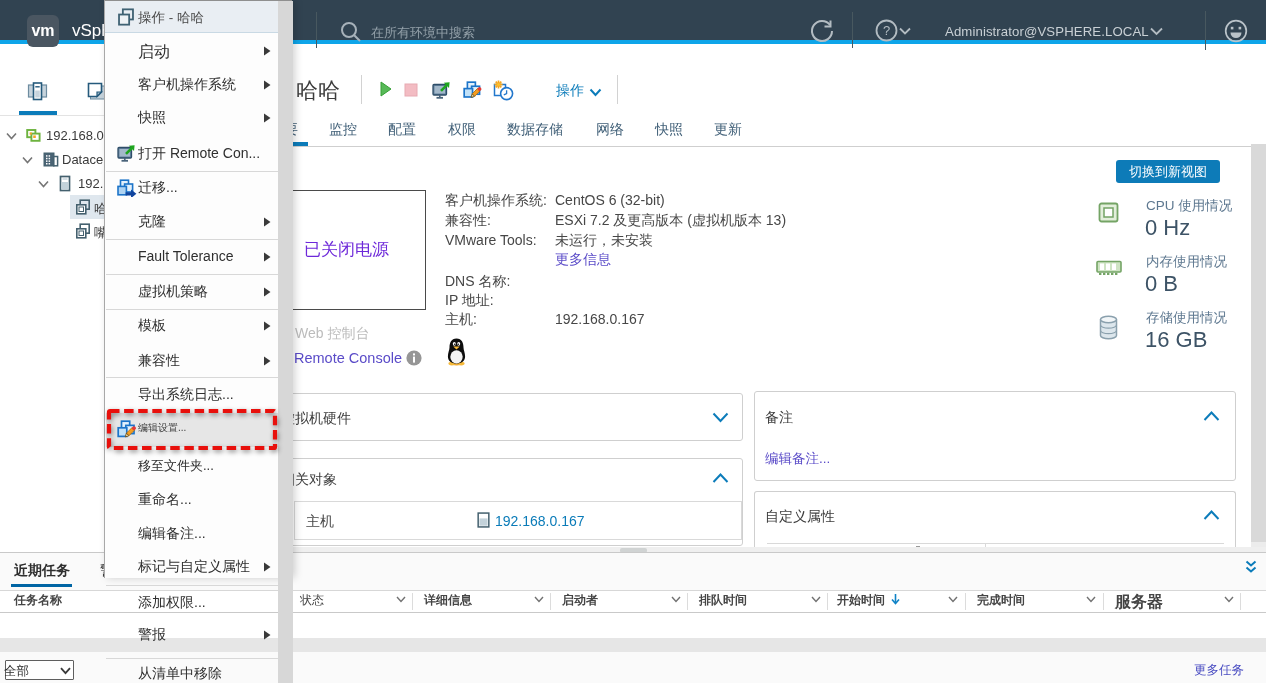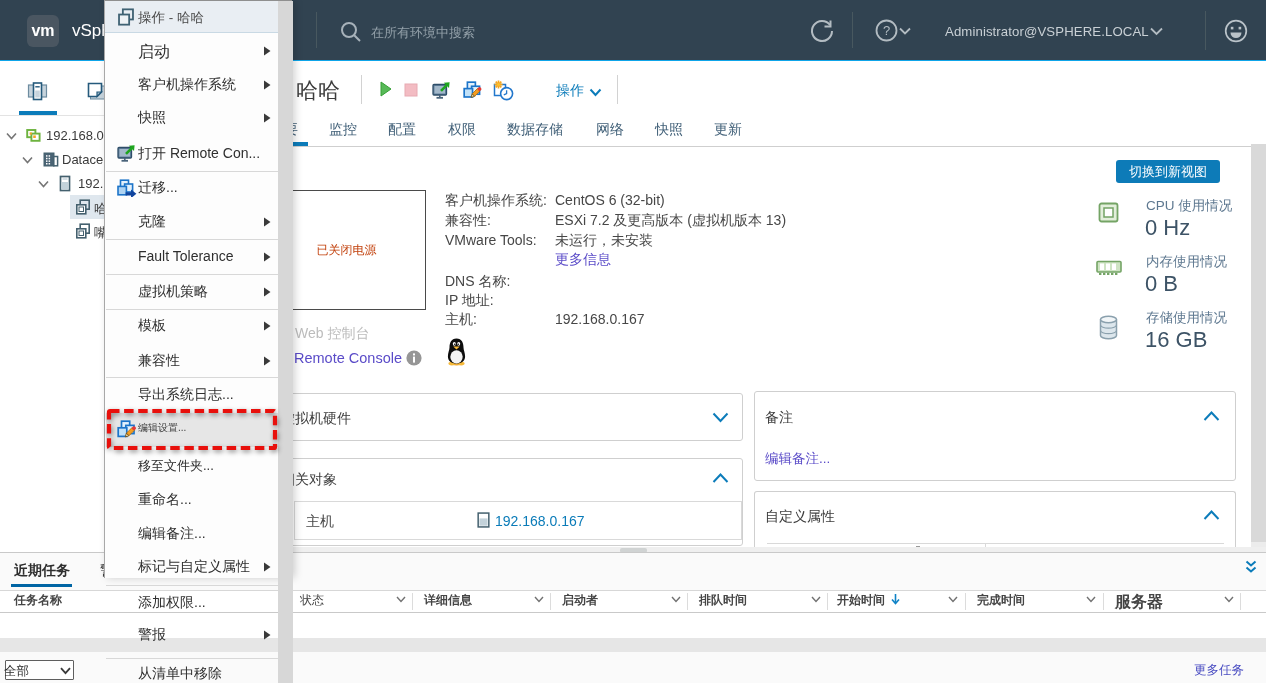--- a/index.html
+++ b/index.html
@@ -4,21 +4,21 @@
 <style>
 html,body{margin:0;padding:0}
 body{width:1266px;height:683px;position:relative;overflow:hidden;background:#fff;
  font-family:"Liberation Sans",sans-serif;-webkit-font-smoothing:antialiased}
 .a{position:absolute}
 svg{display:block}
 </style>
 </head>
 <body>
 
-<div class="a" style="left:0;top:0;width:1266px;height:61px;background:#314351;border-bottom:1px solid #0ea5e9;box-sizing:border-box">
+<div class="a" style="left:0;top:0;width:1266px;height:44px;background:#314351;border-bottom:4px solid #0ea5e9;box-sizing:border-box">
   <div class="a" style="left:27px;top:15px;width:32px;height:32px;background:#4a5661;border-radius:6px;color:#fff;font-size:16px;font-weight:bold;text-align:center;line-height:31px">vm</div>
   <div class="a" style="left:72px;top:21px;color:#fff;font-size:17px;white-space:nowrap">vSphere Client</div>
   <div class="a" style="left:316px;top:12px;width:1px;height:36px;background:#48585f"></div>
   <svg class="a" style="left:339px;top:20px" width="24" height="24" viewBox="0 0 24 24">
       <circle cx="10" cy="10" r="7" fill="none" stroke="#a7b2ba" stroke-width="2"></circle>
       <line x1="15.2" y1="15.2" x2="21" y2="21" stroke="#a7b2ba" stroke-width="2"></line>
     </svg>
   <div class="a" style="left:371px;top:24px;color:#93a0a9;font-size:13px">在所有环境中搜索</div>
   <svg class="a" style="left:809px;top:18px" width="26" height="26" viewBox="0 0 26 26">
       <path d="M21 7 A 10 10 0 1 0 23 13" fill="none" stroke="#b3bcc2" stroke-width="2"></path>
@@ -169,21 +169,21 @@
   <div class="a" style="left:64px;top:60px;font-size:14px;color:#416078">监控</div>
   <div class="a" style="left:123px;top:60px;font-size:14px;color:#416078">配置</div>
   <div class="a" style="left:183px;top:60px;font-size:14px;color:#416078">权限</div>
   <div class="a" style="left:242px;top:60px;font-size:14px;color:#416078">数据存储</div>
   <div class="a" style="left:331px;top:60px;font-size:14px;color:#416078">网络</div>
   <div class="a" style="left:390px;top:60px;font-size:14px;color:#416078">快照</div>
   <div class="a" style="left:449px;top:60px;font-size:14px;color:#416078">更新</div>
   <div class="a" style="left:1px;top:81px;width:42px;height:3.5px;background:#0c7cba"></div>
 
   <div class="a" style="left:2px;top:129px;width:159px;height:120px;border:1px solid #4a4a4a;box-sizing:border-box"></div>
-  <div class="a" style="left:2px;top:129px;width:159px;height:152px;line-height:120px;text-align:center;font-size:12px;color:#c2410c">已关闭电源</div>
+  <div class="a" style="left:2px;top:129px;width:159px;height:152px;line-height:120px;text-align:center;font-size:17px;color:#6d28d9">已关闭电源</div>
   <div class="a" style="left:30px;top:264px;font-size:14px;color:#bcbcbc">Web 控制台</div>
   <div class="a" style="left:29px;top:289px;font-size:14.5px;color:#5a4bc8">Remote Console</div>
   <svg class="a" style="left:141px;top:289px" width="16" height="16" viewBox="0 0 16 16">
       <circle cx="8" cy="8" r="7.6" fill="#969696"></circle>
       <rect x="7" y="6.6" width="2" height="6" fill="#fff"></rect>
       <rect x="7" y="3.4" width="2" height="2" fill="#fff"></rect>
     </svg>
   <svg class="a" style="left:179px;top:276px" width="25" height="29" viewBox="0 0 25 29">
       <ellipse cx="12.5" cy="26.3" rx="5.2" ry="2.2" fill="#f0a92d"></ellipse>
       <ellipse cx="7.8" cy="26.6" rx="3.4" ry="1.8" fill="#f6b93a"></ellipse>

